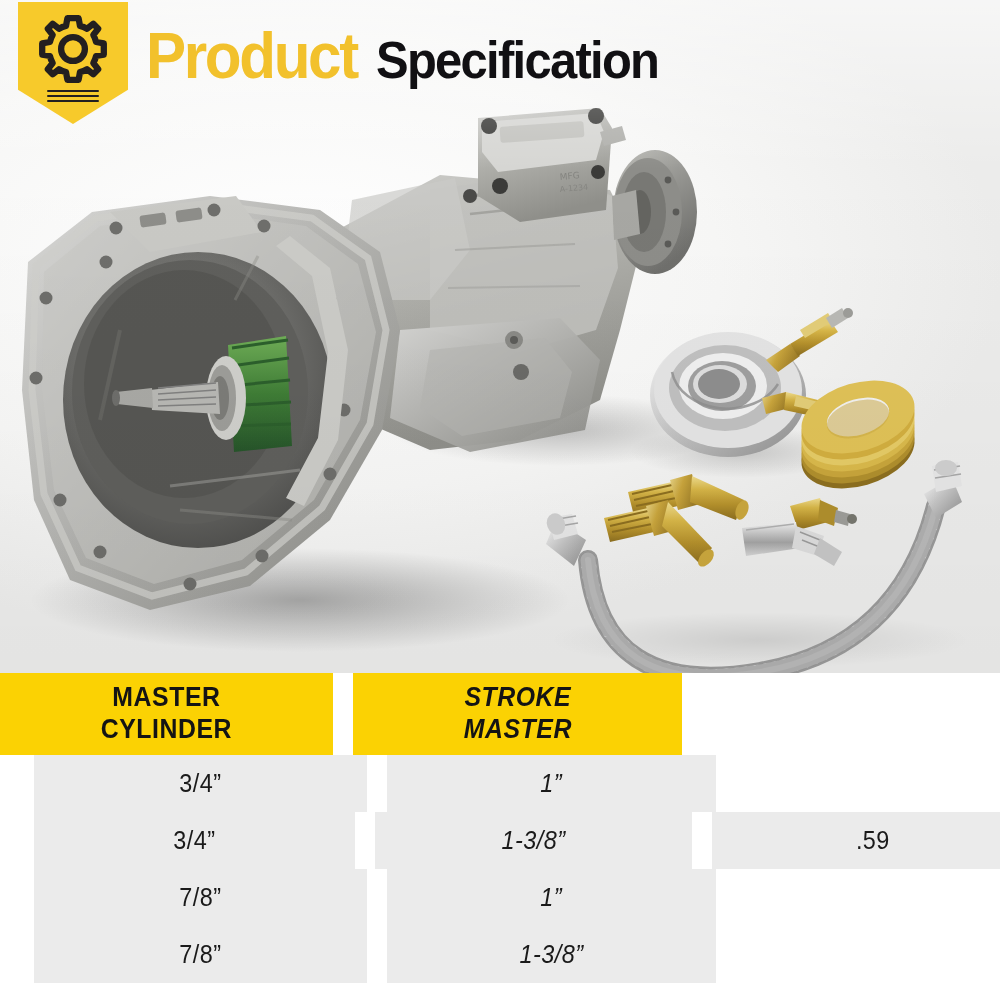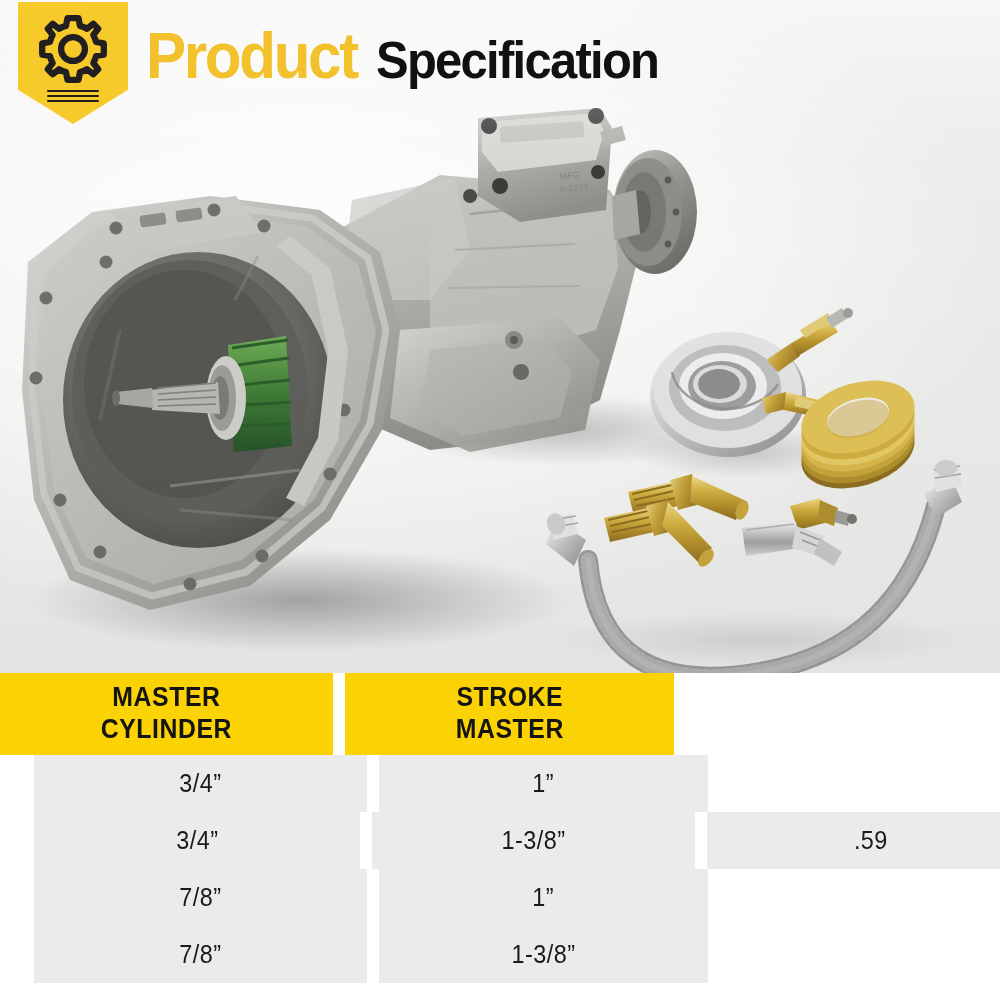--- a/index.html
+++ b/index.html
@@ -48,27 +48,27 @@
   }
   .photo::after{
     content:"";position:absolute;inset:0;
     background:linear-gradient(180deg,rgba(255,255,255,.55),rgba(255,255,255,0) 25%,rgba(0,0,0,.035));
     pointer-events:none;
   }
   .ph-svg{position:absolute;left:0;top:0;width:1000px;height:676px;}
 
   
   .spec-table{position:absolute;left:0;top:673px;width:1000px;height:327px;background:#ffffff;}
-  .srow{display:flex;width:1000px;gap:12px;}
+  .srow{display:flex;width:1000px;gap:20px;}
   .scell{
     display:flex;align-items:center;justify-content:center;text-align:center;
     box-sizing:border-box;
   }
   .c1{width:333px;}
-  .c2{width:329px;}
+  .c2{width:329px;font-style:italic;}
   .c3{width:334px;}
   .head-row .scell{
     background:#FBD203;height:82px;color:#141414;
     font-size:27px;font-weight:bold;letter-spacing:.6px;line-height:1.18;
   }
   .head-row .scell span{display:block;transform:scaleX(.92);transform-origin:center;}
   .data-row{padding-left:34px;}
   .data-row .scell{
     background:#ebebeb;height:57px;color:#1a1a1a;
     font-size:26px;font-weight:normal;letter-spacing:.5px;

